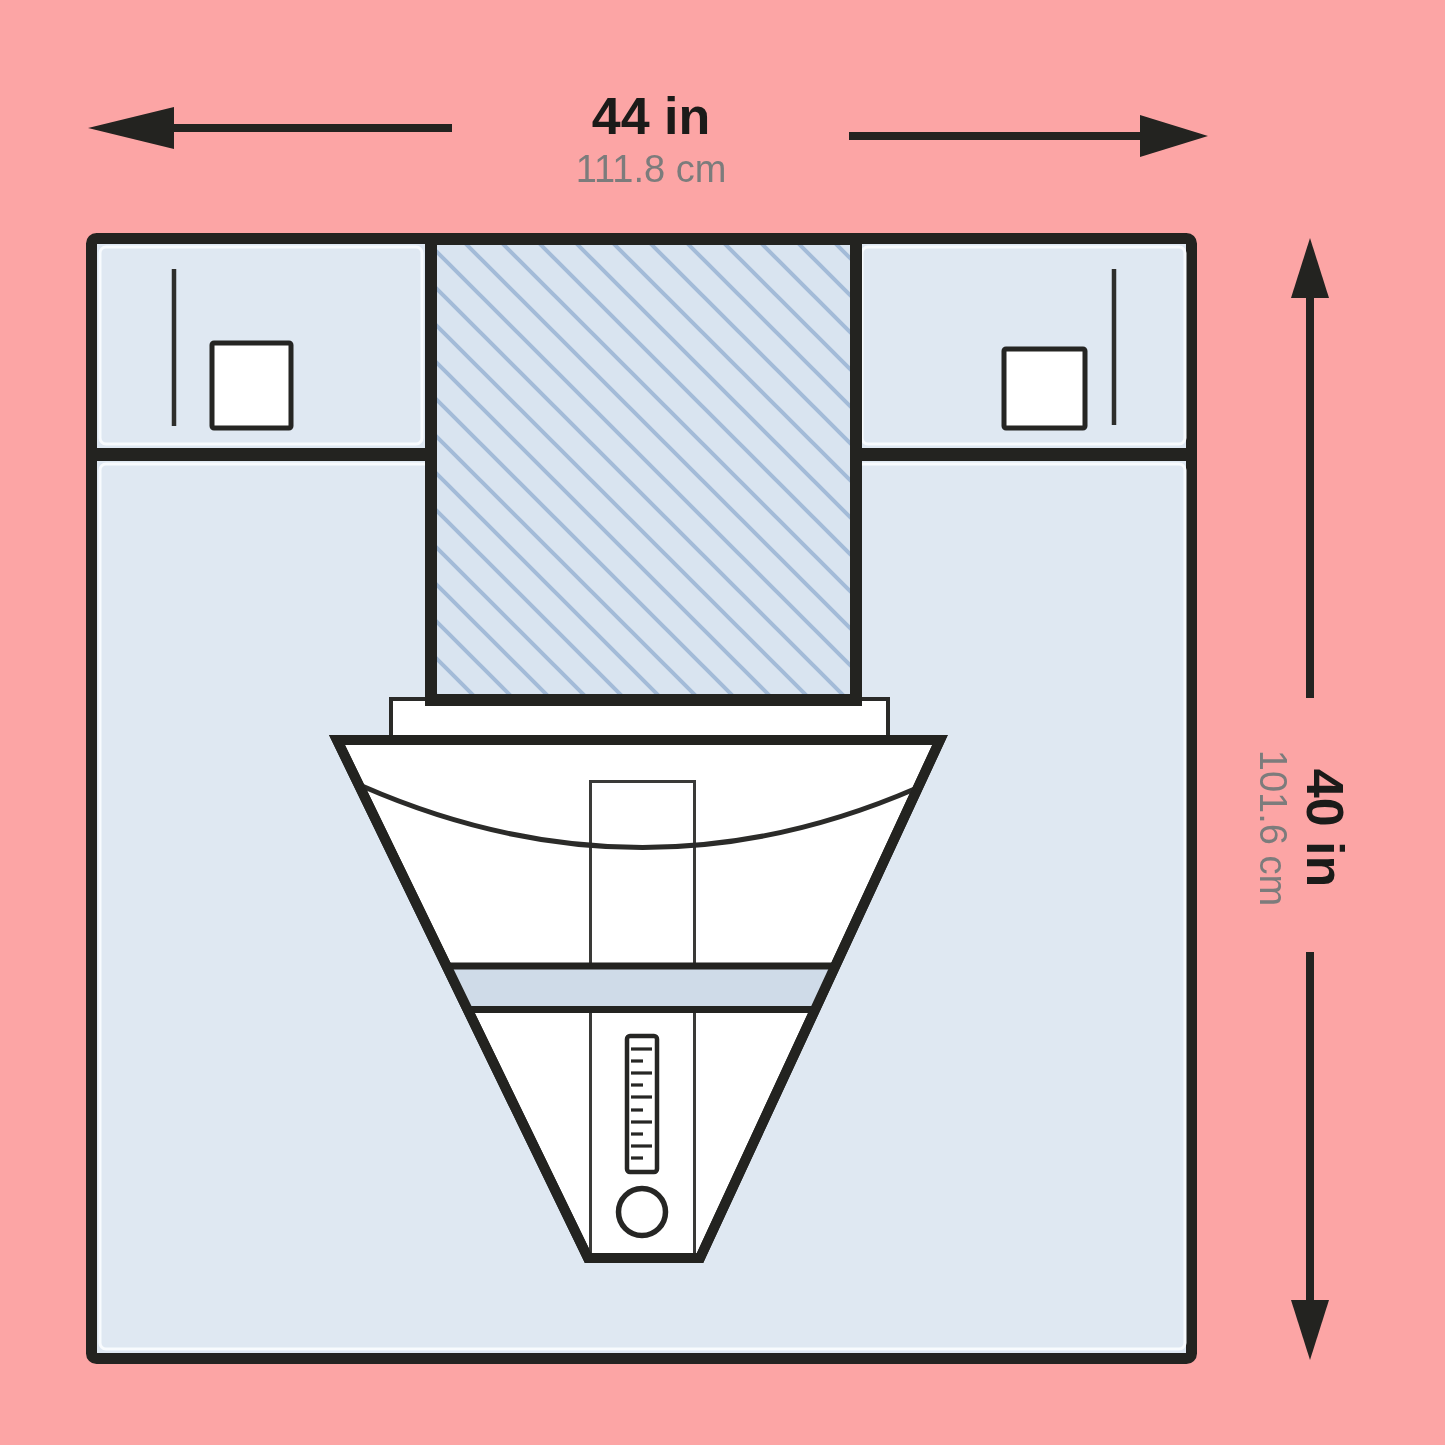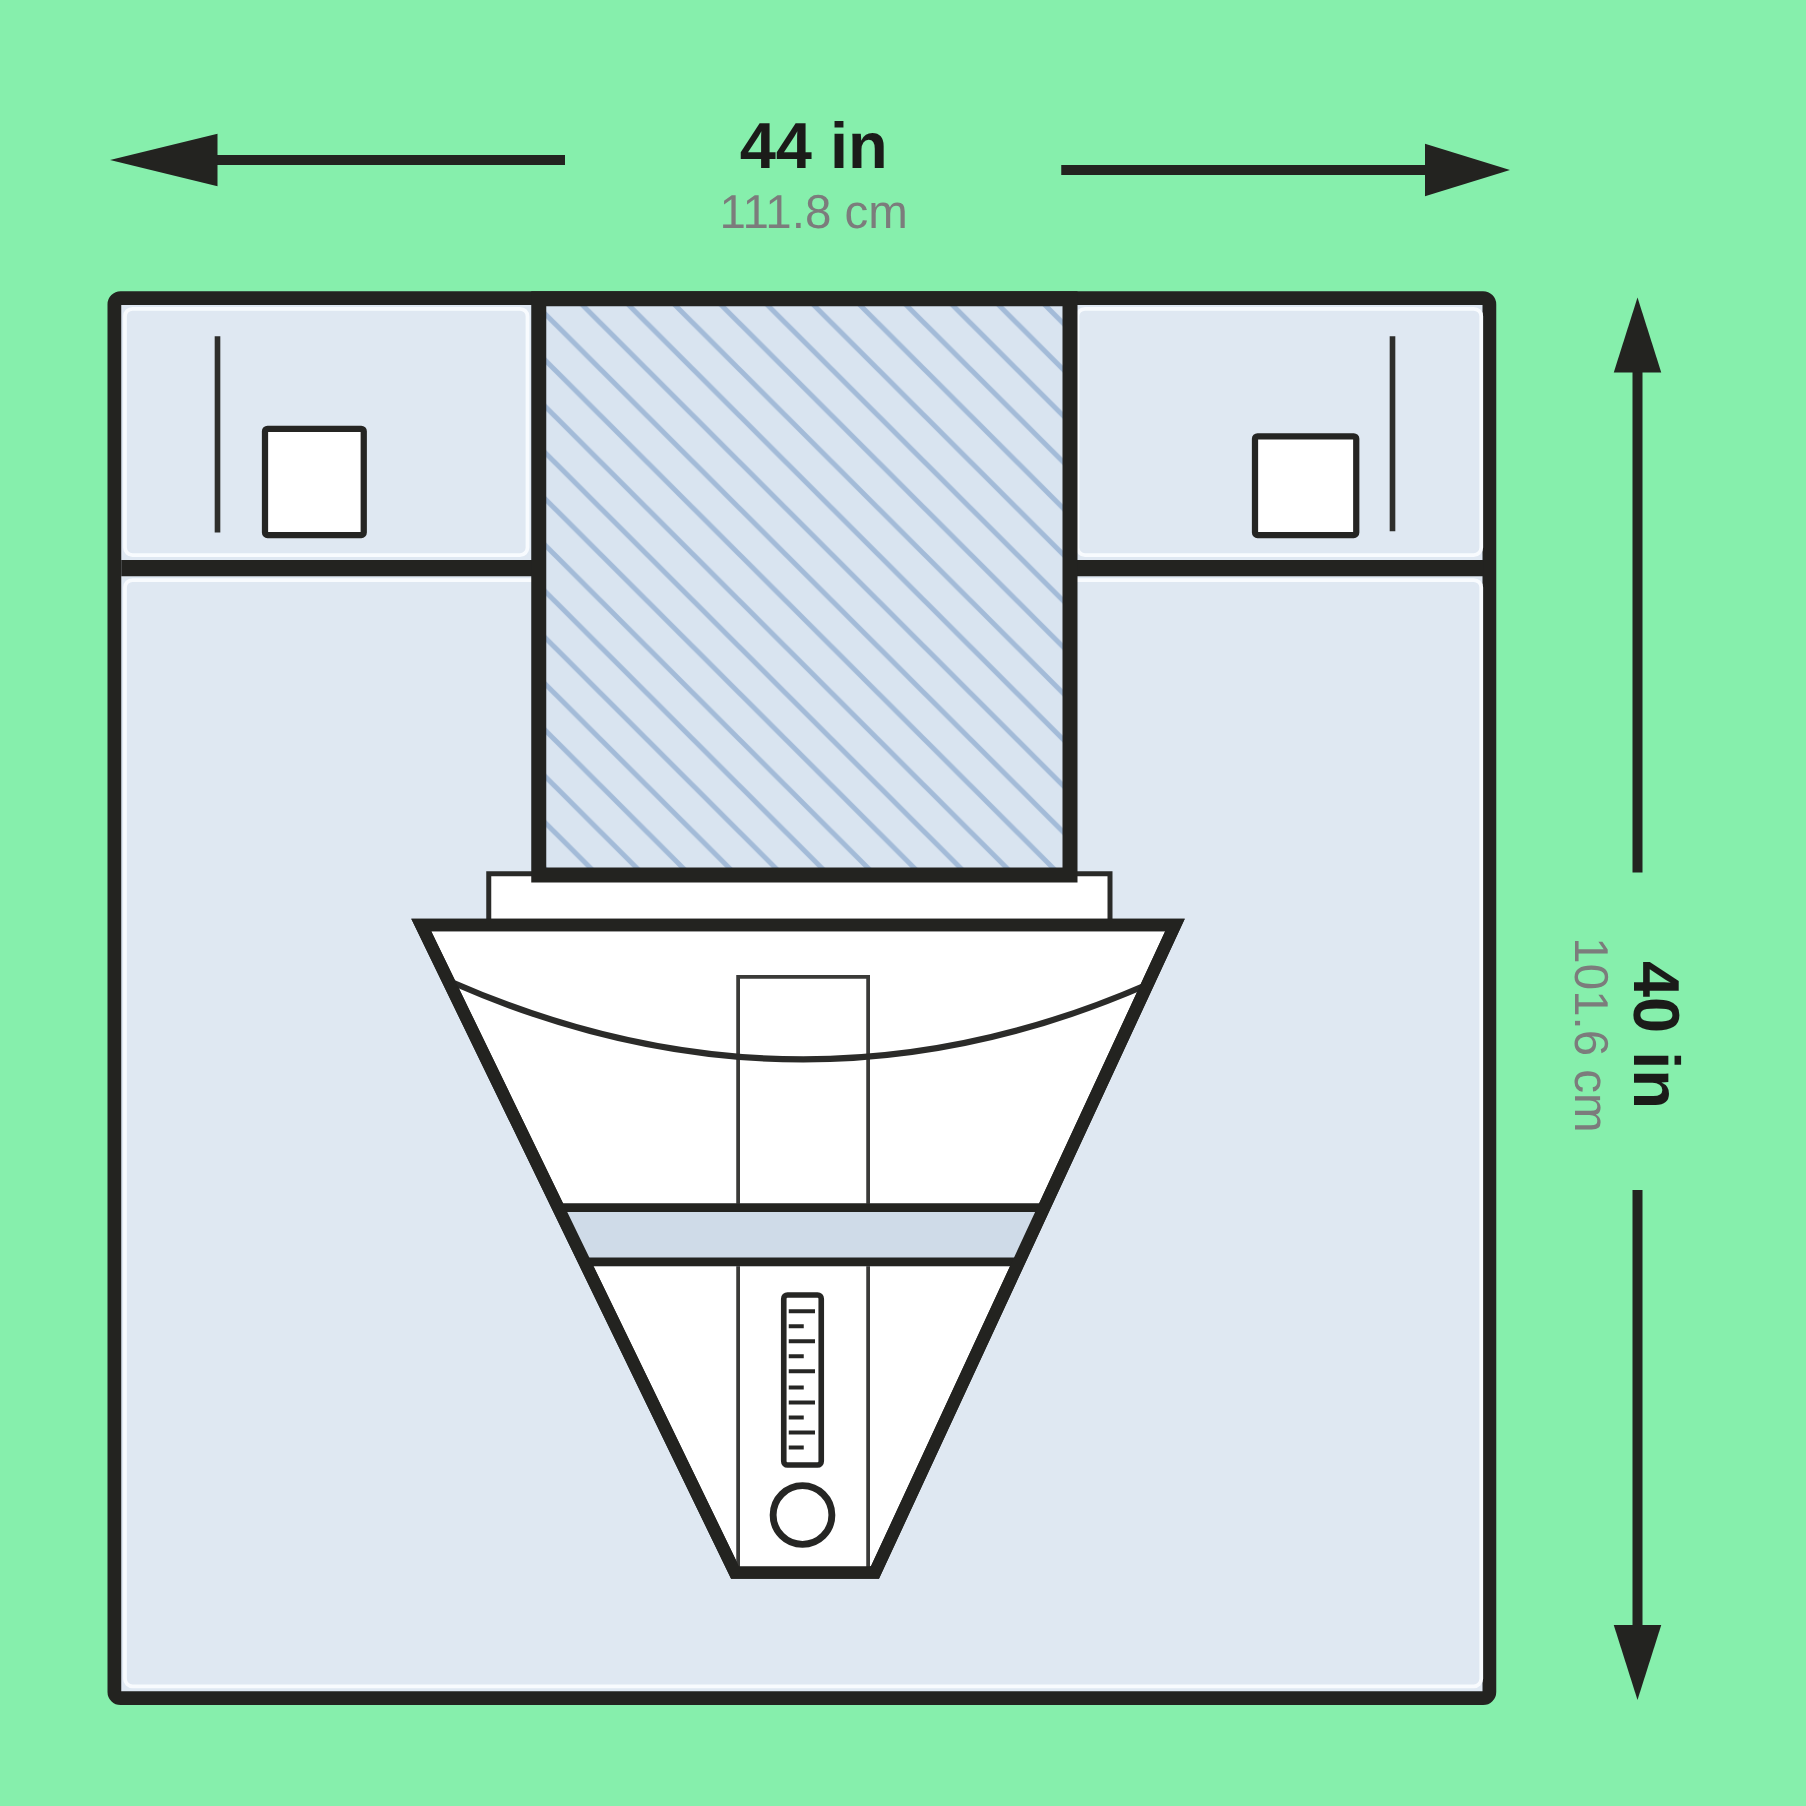--- a/index.html
+++ b/index.html
@@ -1,20 +1,20 @@
 <!DOCTYPE html>
 <html><head>
 <meta charset="utf-8">
 <style>
   html, body { margin: 0; padding: 0; background: #ffffff; }
   .canvas {
     position: relative;
     width: 1445px;
     height: 1445px;
-    background: #86efac;
+    background: #fca5a5;
     font-family: "Liberation Sans", sans-serif;
   }
   svg { display: block; }
   .dim-imperial {
     font-family: "Liberation Sans", sans-serif;
     font-weight: bold;
     font-size: 52px;
   }
   .dim-metric {
     font-family: "Liberation Sans", sans-serif;

